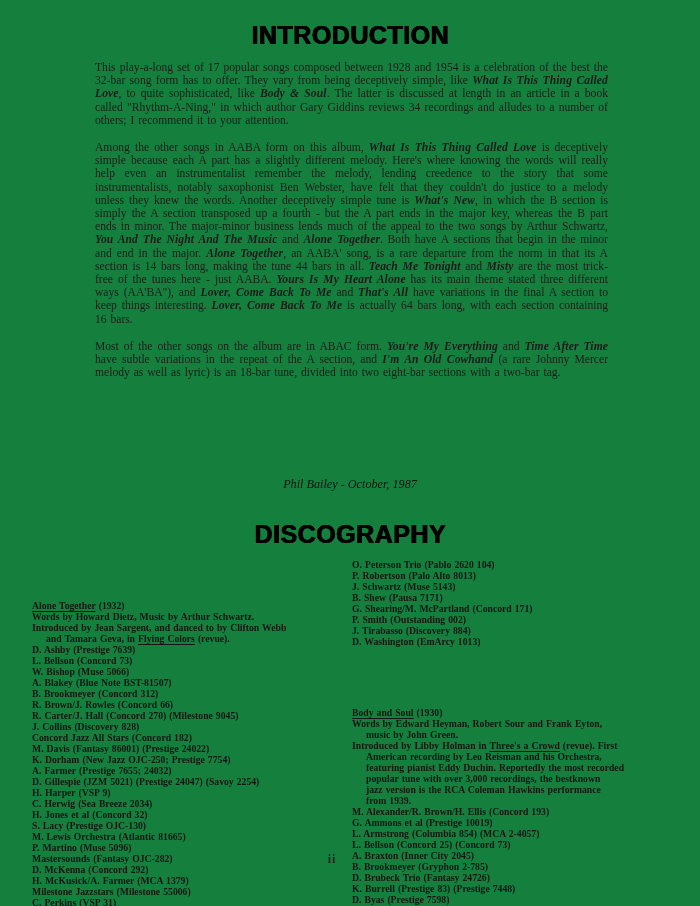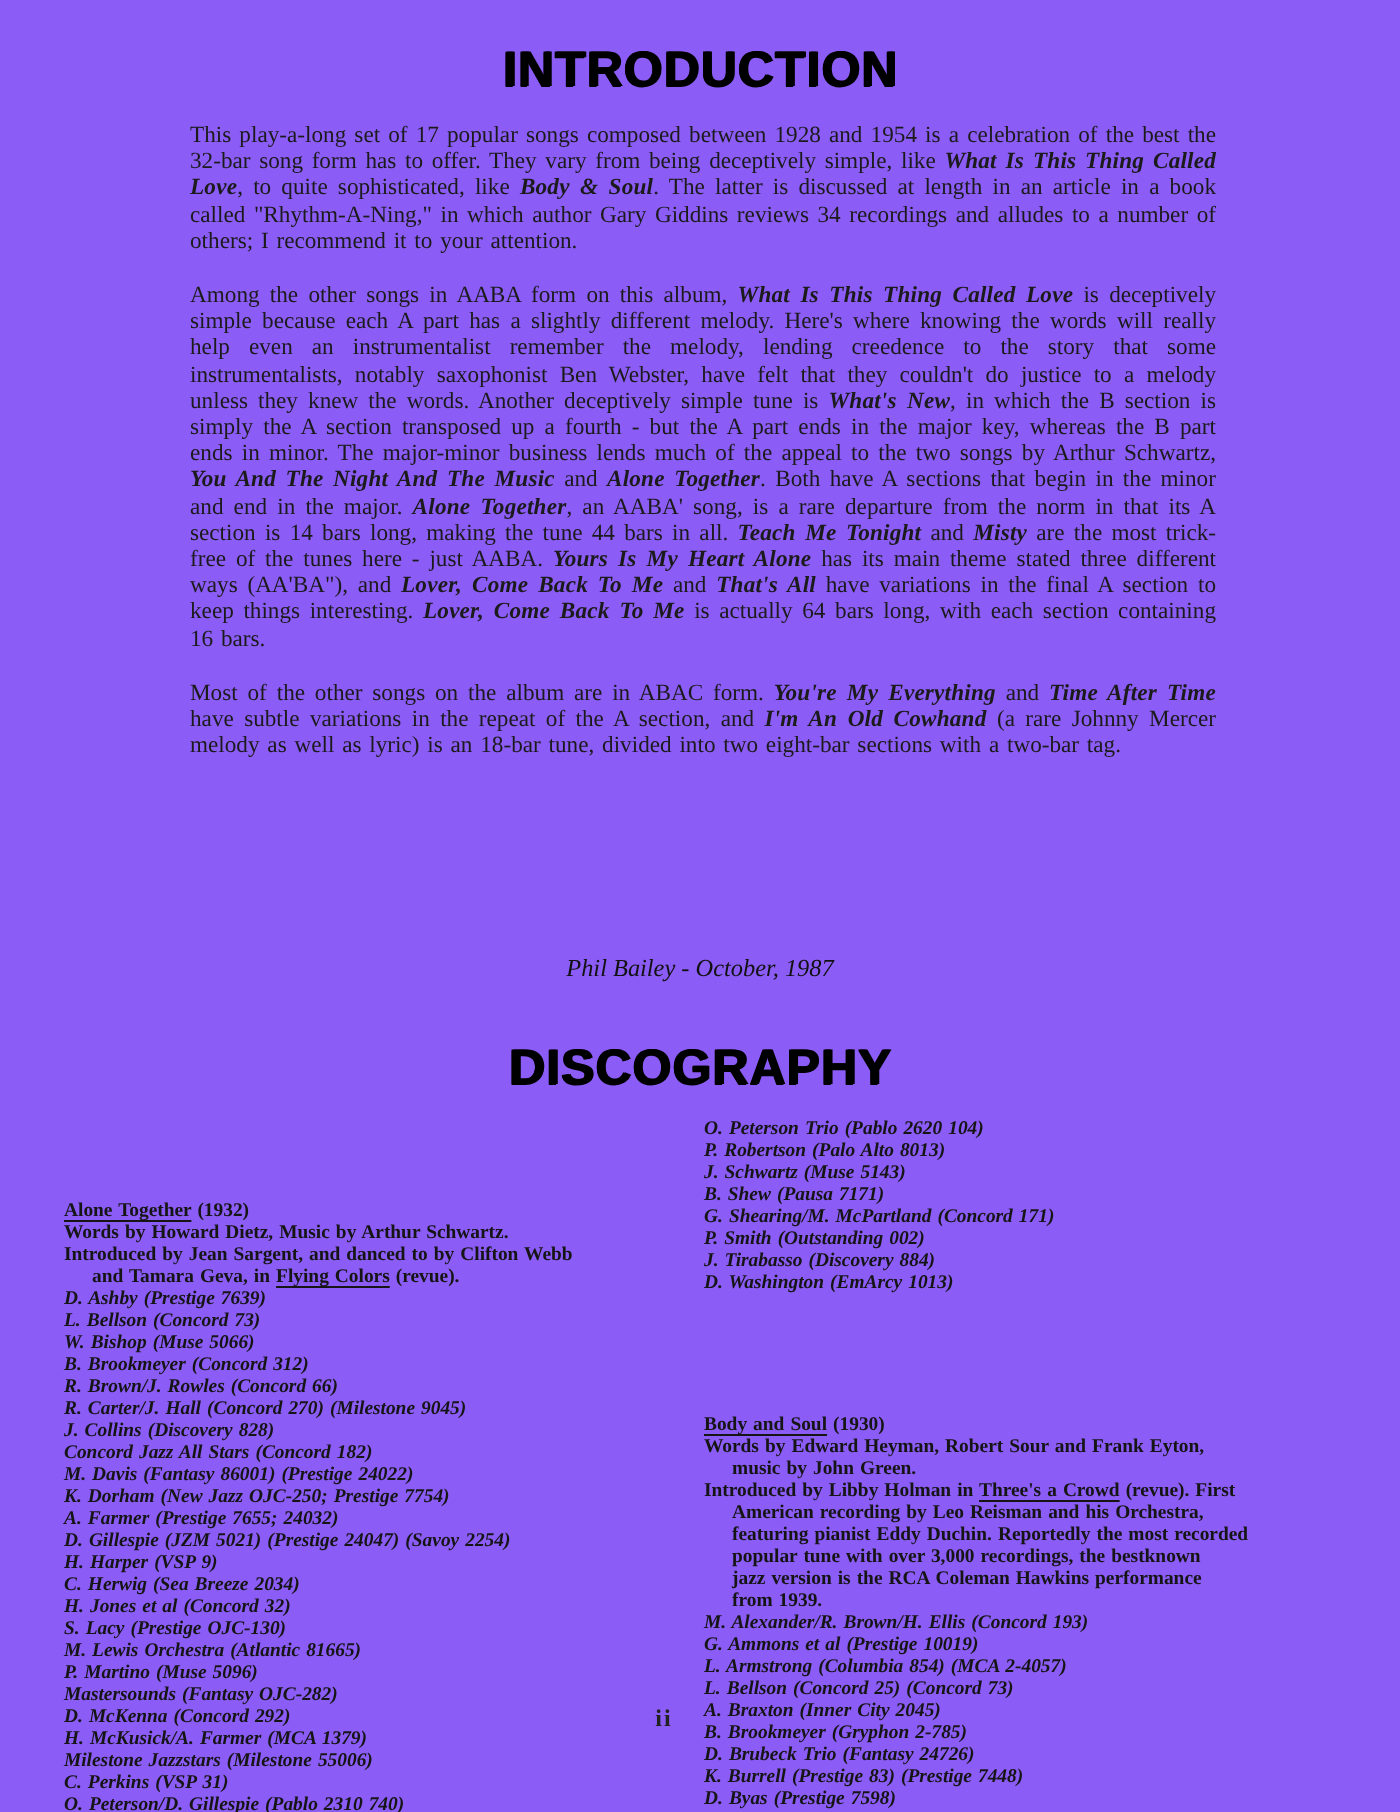--- a/index.html
+++ b/index.html
@@ -5,21 +5,21 @@
   * { box-sizing: border-box; }
   html, body { margin: 0; padding: 0; }
   body {
     width: 700px; height: 906px;
     background: #e8e6e2;
     font-family: "Liberation Serif", serif;
   }
   .page {
     position: relative;
     width: 700px; height: 906px;
-    background: #8b5cf6;
+    background: #15803d;
     color: #1b1b1b;
     overflow: hidden;
   }
   .main-heading {
     position: absolute; left: 0; width: 700px; margin: 0;
     text-align: center;
     font-family: "Liberation Sans", sans-serif;
     font-weight: bold;
     font-size: 25px;
     letter-spacing: 0.5px;
@@ -53,21 +53,21 @@
     line-height: 11px;
     font-weight: bold;
     color: #151515;
     word-spacing: 0.6px;
   }
   #disc-col-0 { left: 32px;  top: 554px; }
   #disc-col-1 { left: 352px; top: 559px; }
   .disc-heading { white-space: nowrap; margin-top: 46px; }
   .credit-line { white-space: nowrap; }
   .credit-line.indent { padding-left: 14px; }
-  .disc-entry { white-space: nowrap; font-style: italic; }
+  .disc-entry { white-space: nowrap; }
   .disc-spacer { height: 14px; }
   .page-number {
     position: absolute; top: 852px; left: 300px; width: 64px;
     text-align: center;
     font-size: 12px;
     letter-spacing: 1px;
     font-weight: bold;
     color: #222;
   }
 </style>
@@ -88,20 +88,21 @@
   <h1 class="main-heading" id="disc-title">DISCOGRAPHY</h1>
 
   <div class="disc-col" id="disc-col-0">
       <div class="disc-heading"><span class="ul">Alone Together</span><span> (1932)</span></div>
       <div class="credit-line"><span>Words by Howard Dietz, Music by Arthur Schwartz.</span></div>
       <div class="credit-line"><span>Introduced by Jean Sargent, and danced to by Clifton Webb</span></div>
       <div class="credit-line indent"><span>and Tamara Geva, in </span><span class="ul">Flying Colors</span><span> (revue).</span></div>
       <div class="disc-entry">D. Ashby (Prestige 7639)</div>
       <div class="disc-entry">L. Bellson (Concord 73)</div>
       <div class="disc-entry">W. Bishop (Muse 5066)</div>
+      <div class="disc-entry">A. Blakey (Blue Note BST-81507)</div>
       <div class="disc-entry">B. Brookmeyer (Concord 312)</div>
       <div class="disc-entry">R. Brown/J. Rowles (Concord 66)</div>
       <div class="disc-entry">R. Carter/J. Hall (Concord 270) (Milestone 9045)</div>
       <div class="disc-entry">J. Collins (Discovery 828)</div>
       <div class="disc-entry">Concord Jazz All Stars (Concord 182)</div>
       <div class="disc-entry">M. Davis (Fantasy 86001) (Prestige 24022)</div>
       <div class="disc-entry">K. Dorham (New Jazz OJC-250; Prestige 7754)</div>
       <div class="disc-entry">A. Farmer (Prestige 7655; 24032)</div>
       <div class="disc-entry">D. Gillespie (JZM 5021) (Prestige 24047) (Savoy 2254)</div>
       <div class="disc-entry">H. Harper (VSP 9)</div>

